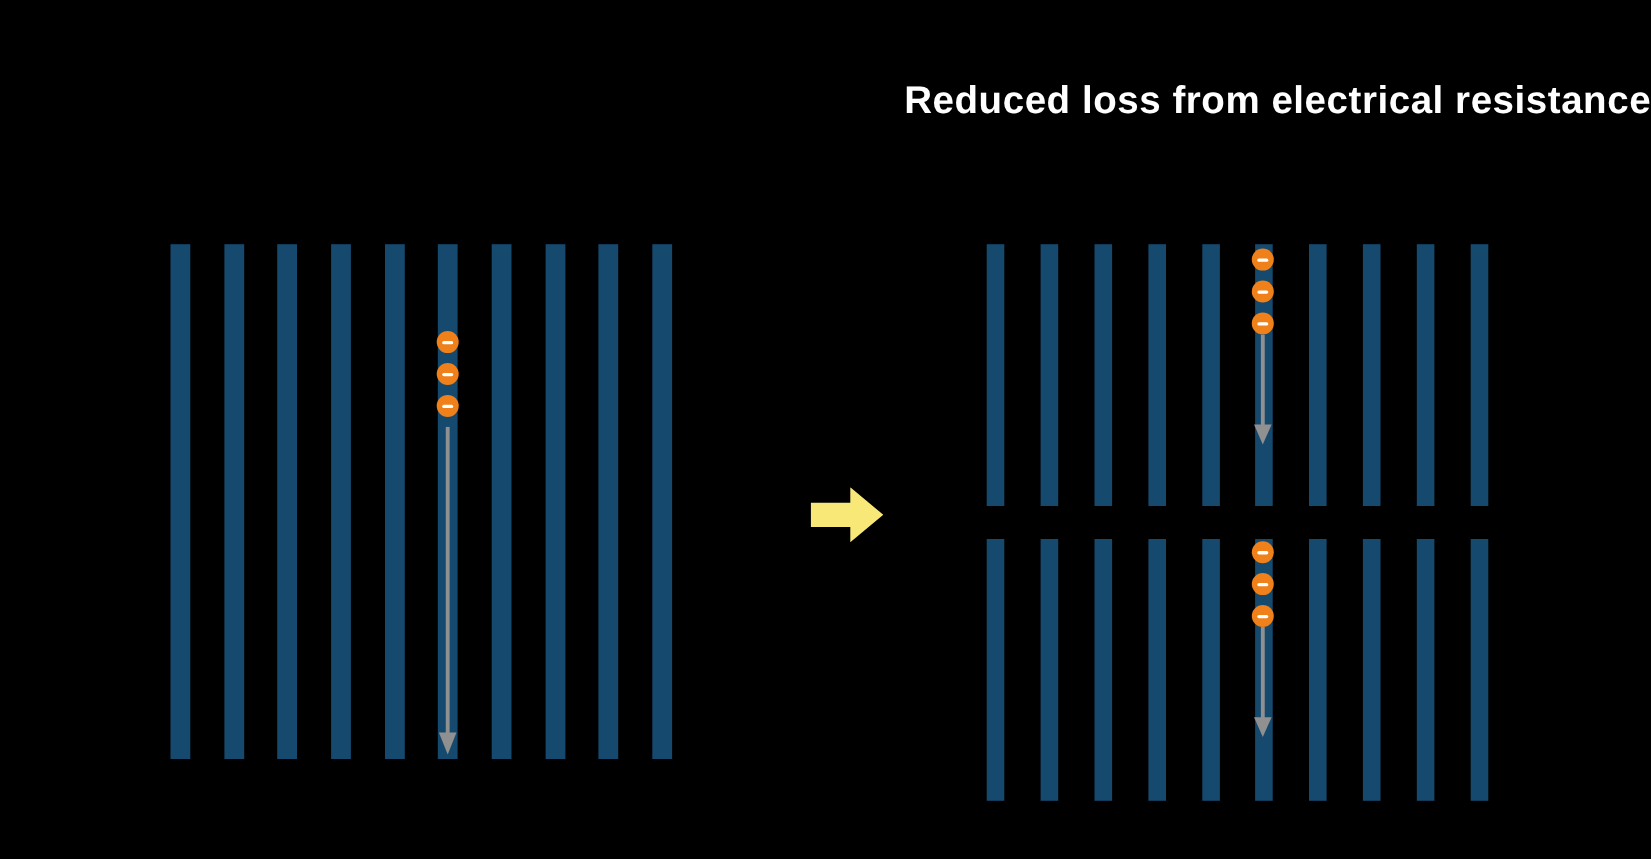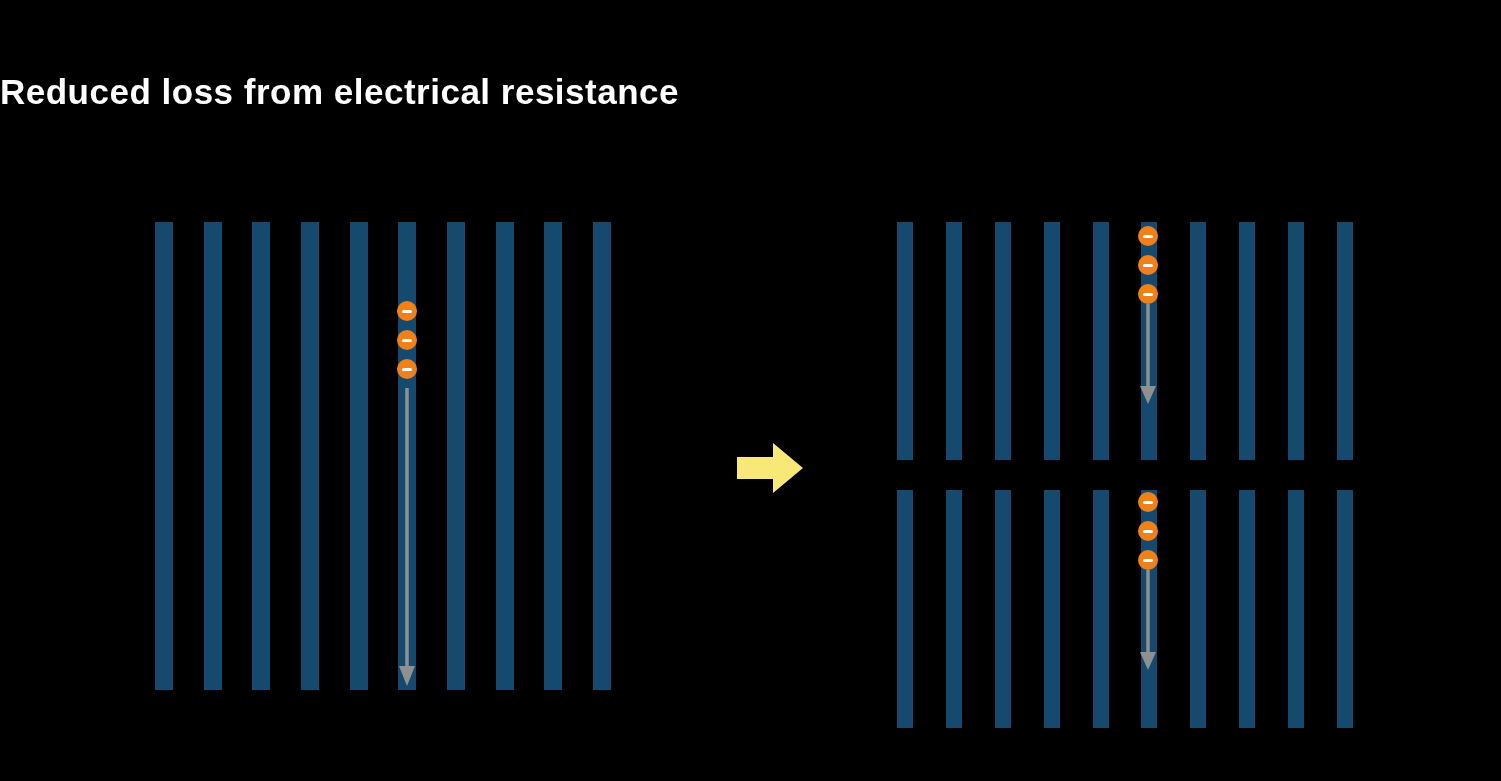--- a/index.html
+++ b/index.html
@@ -17,21 +17,21 @@
     height:781px;
     background:var(--bg);
     overflow:hidden;
     font-family:"Liberation Sans", sans-serif;
   }
   .title{
     position:absolute;
     top:72px;
     left:0;
     width:100%;
-    text-align:left;
+    text-align:right;
     color:#ffffff;
     font-size:35px;
     font-weight:800;
     letter-spacing:0.5px;
   }
   .bars{
     position:absolute;
     display:flex;
     justify-content:space-between;
   }

